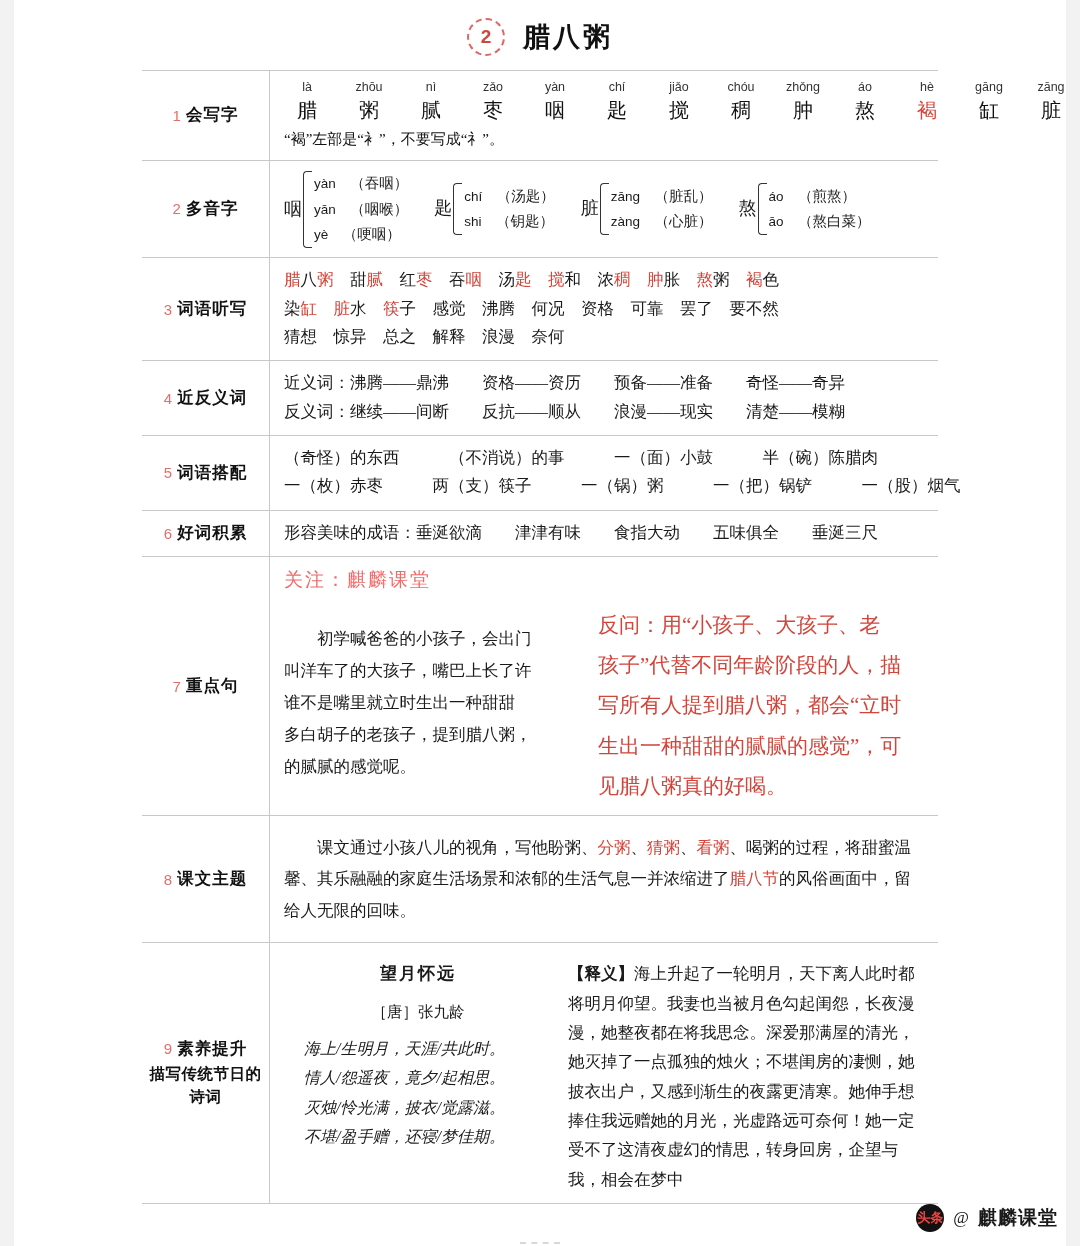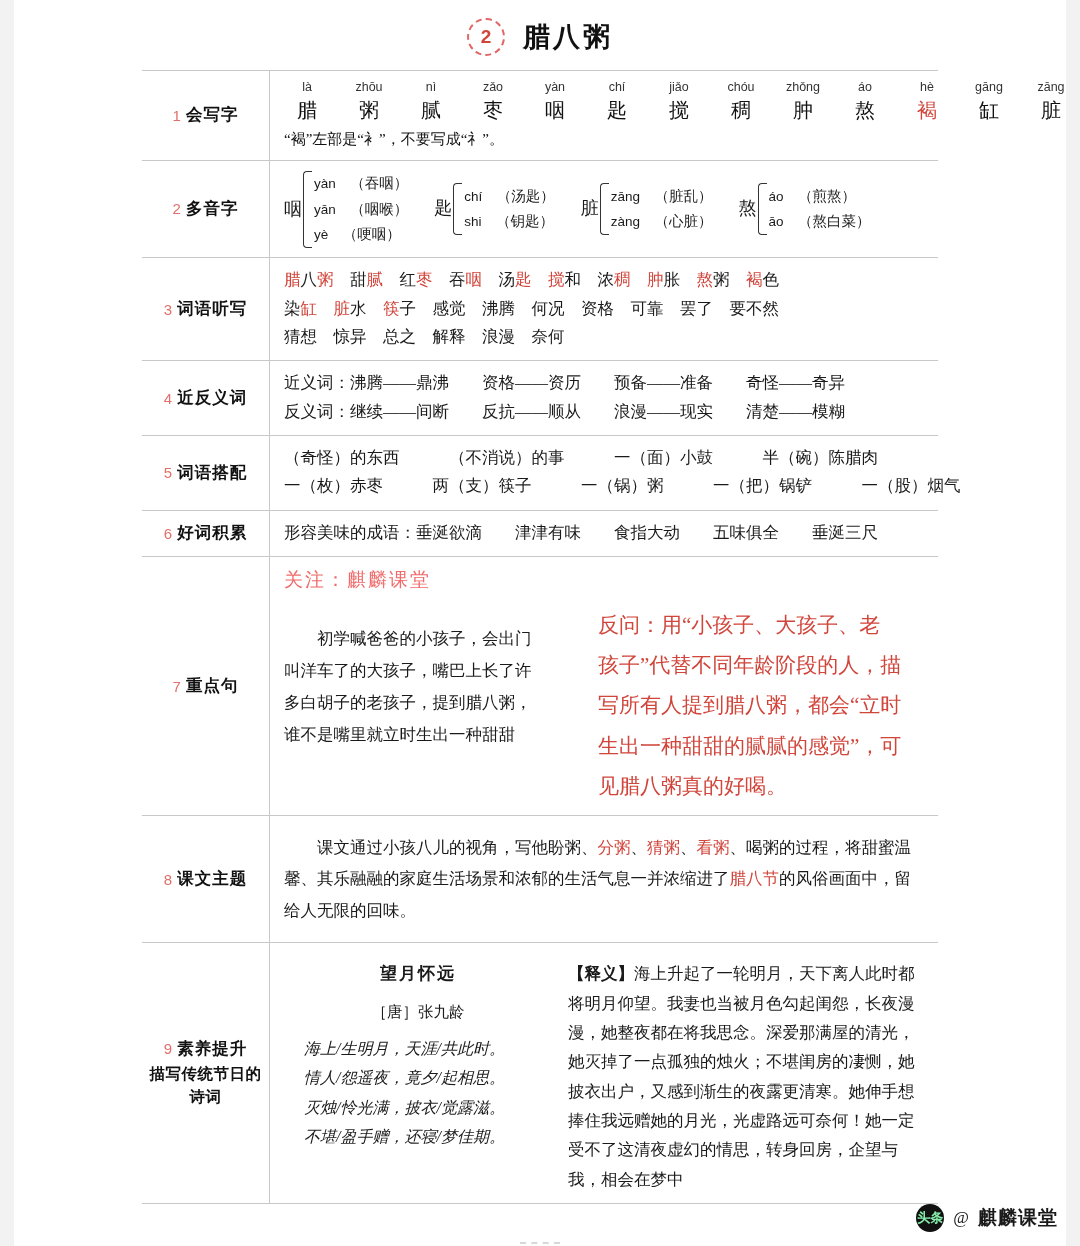--- a/index.html
+++ b/index.html
@@ -108,21 +108,21 @@
   .poem-right{flex:1;padding-left:16px;font-size:16.5px;line-height:1.78;padding-top:8px;}
   .poem-right b{font-weight:bold;}
 
   
   .footer{
     position:absolute;right:22px;bottom:14px;
     display:flex;align-items:center;gap:9px;
   }
   .tt-logo{
     width:28px;height:28px;border-radius:50%;
-    background:#111;color:#86efac;font-size:13px;
+    background:#111;color:#ef4444;font-size:13px;
     display:flex;align-items:center;justify-content:center;
     font-family:"Liberation Sans",sans-serif;font-weight:bold;margin-left:28px;
   }
   .tt-text{font-size:19px;font-weight:bold;letter-spacing:1px;}
   .tt-at{font-size:17px;}
   .bottom-dash{
     position:absolute;left:50%;transform:translateX(-50%);bottom:2px;
     width:40px;height:4px;border-bottom:2px dashed #d8d8d8;
   }
 </style>
@@ -322,22 +322,23 @@
           <span class="num">7</span>
           <span class="lbl">重点句</span>
         </div>
       </div>
       <div class="content-cell">
         <div style="color:#f06a6a;font-size:19px;letter-spacing:2px;margin-bottom:2px;">关注：麒麟课堂</div>
         <div class="keyrow">
           <div class="key-left" id="keyleft">
               <div class="ind">初学喊爸爸的小孩子，会出门</div>
               <div>叫洋车了的大孩子，嘴巴上长了许</div>
+              <div>谁不是嘴里就立时生出一种甜甜</div>
               <div>多白胡子的老孩子，提到腊八粥，</div>
-              <div>谁不是嘴里就立时生出一种甜甜</div>
+              <div>的腻腻的感觉呢。</div>
             </div>
           <div class="key-right" id="keyright">
               <div>反问：用“小孩子、大孩子、老</div>
               <div>孩子”代替不同年龄阶段的人，描</div>
               <div>写所有人提到腊八粥，都会“立时</div>
               <div>生出一种甜甜的腻腻的感觉”，可</div>
               <div>见腊八粥真的好喝。</div>
             </div>
         </div>
       </div>

